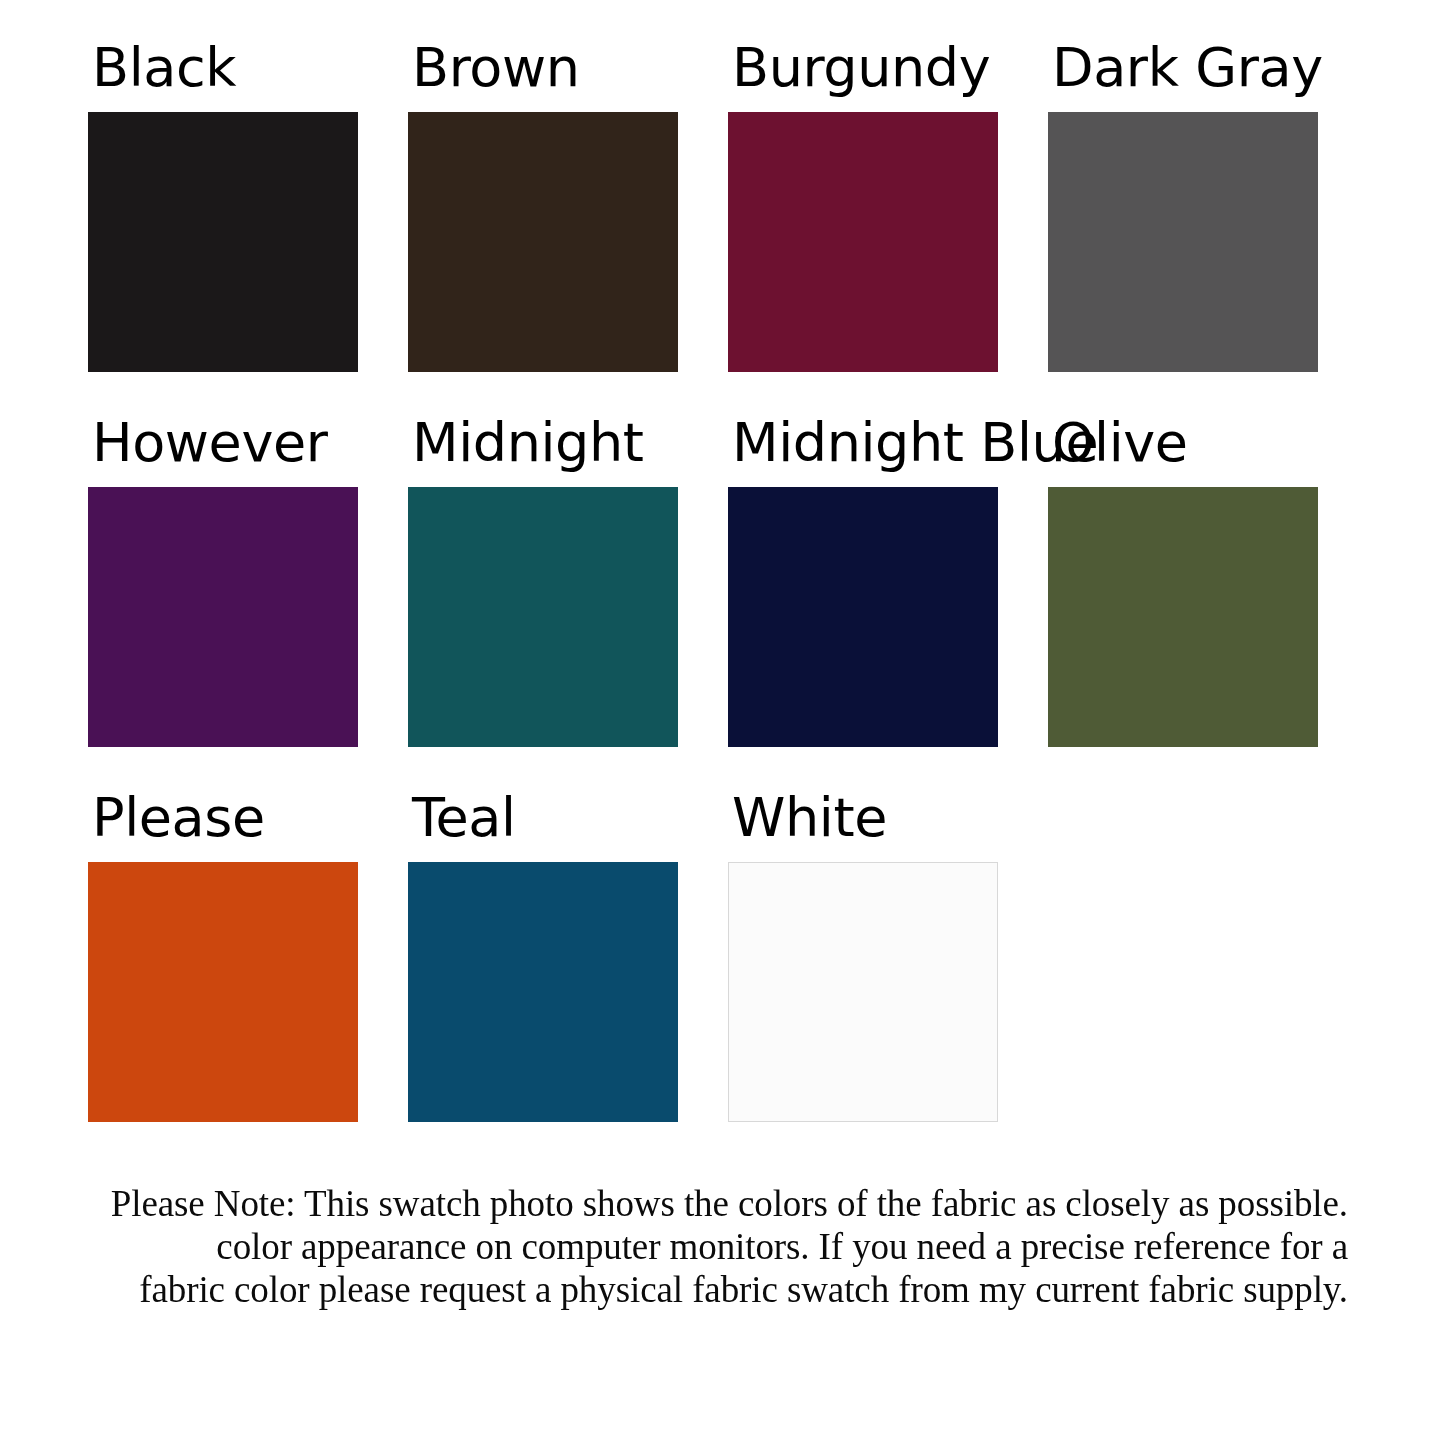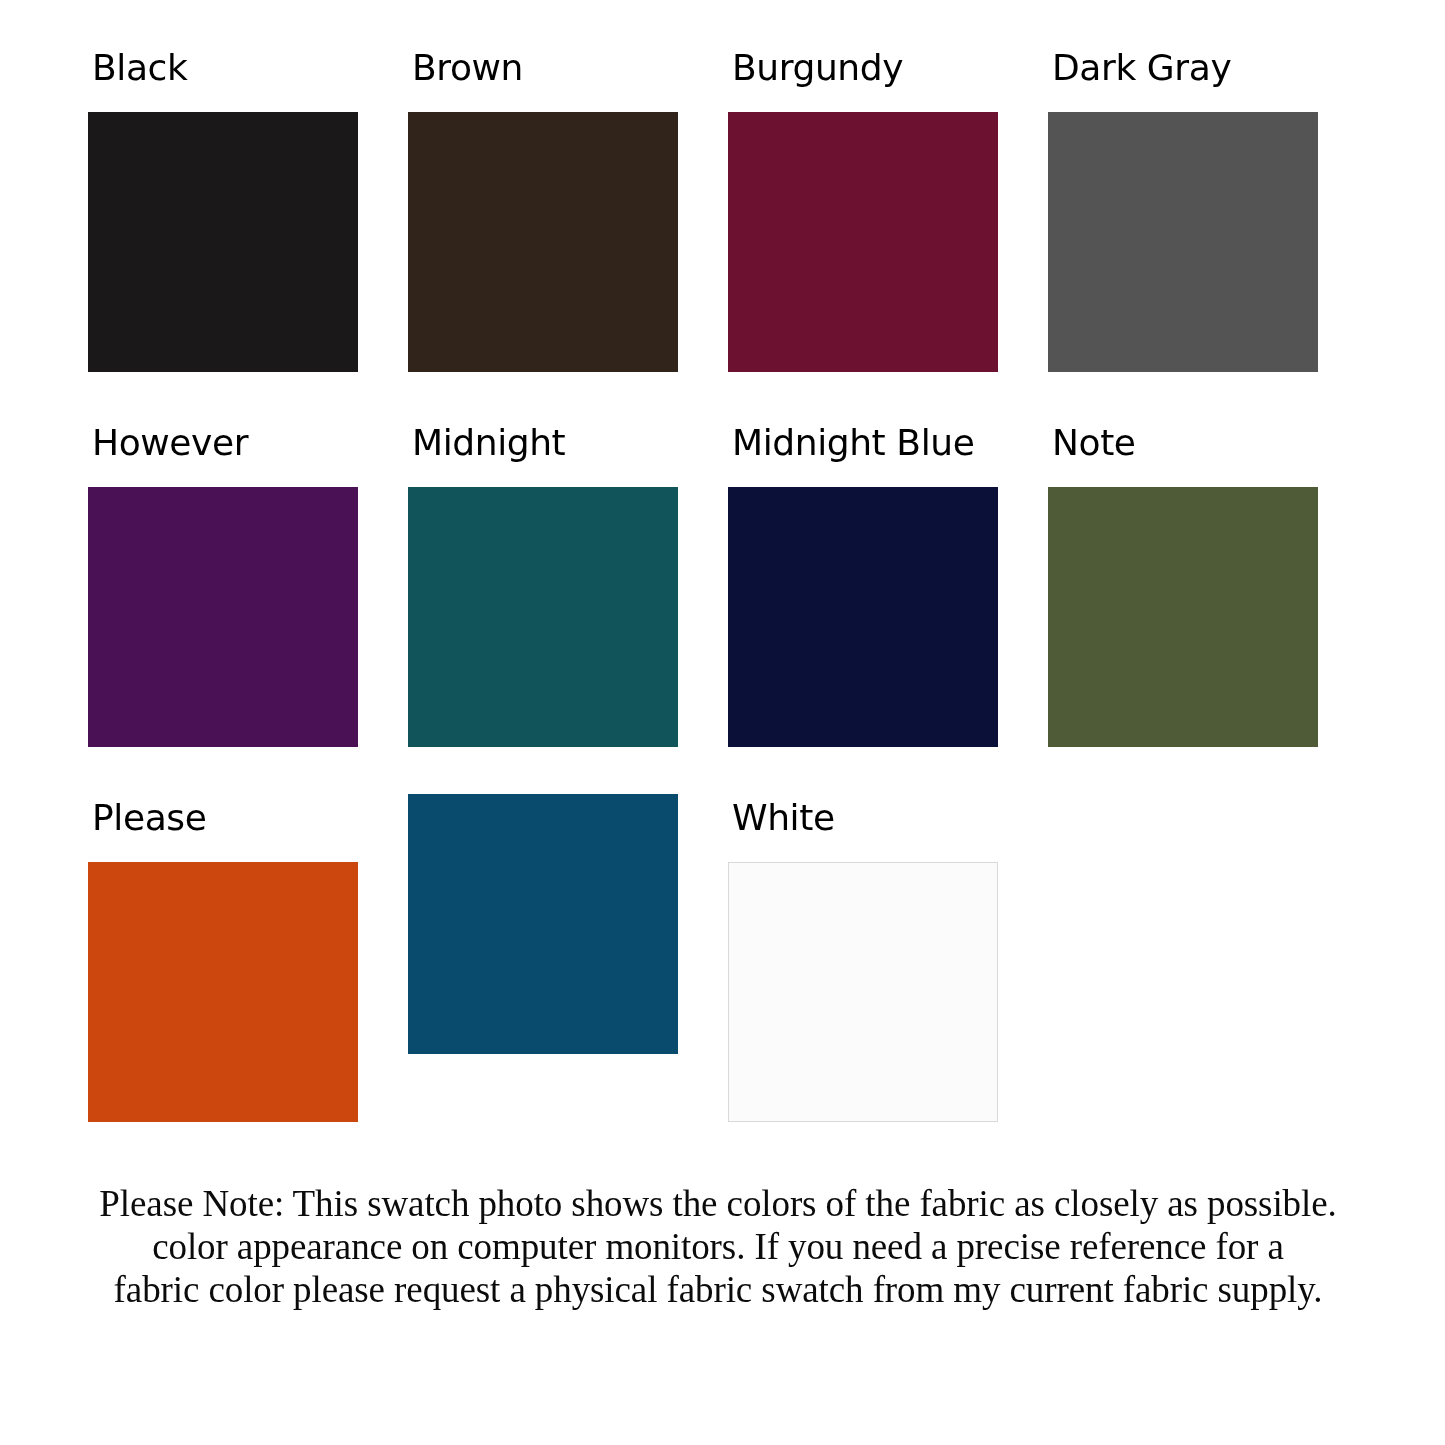--- a/index.html
+++ b/index.html
@@ -36,21 +36,21 @@
   }
 
   .swatch-cell {
     position: relative;
     width: 320px;
   }
 
   .swatch-label {
     display: block;
     font-family: "DejaVu Sans", "Liberation Sans", sans-serif;
-    font-size: 36px;
+    font-size: 54px;
     font-weight: 400;
     line-height: 48px;
     color: #000000;
     letter-spacing: -0.4px;
     white-space: nowrap;
     margin: 0 0 16px 4px;
     height: 52px;
   }
 
   .swatch-chip {
@@ -66,21 +66,21 @@
 
   .note {
     position: absolute;
     left: 88px;
     top: 1182px;
     width: 1260px;
     font-family: "Liberation Serif", "DejaVu Serif", serif;
     font-size: 37px;
     line-height: 43px;
     color: #0b0b0b;
-    text-align: center;
+    text-align: right;
     letter-spacing: -0.1px;
   }
   .note p { margin: 0; }
 </style>
 </head>
 <body>
 
 <div class="sheet">
 
   <div class="swatch-grid">
@@ -106,28 +106,29 @@
       </div>
       <div class="swatch-cell">
         <span class="swatch-label">Midnight</span>
         <span class="swatch-chip" style="background: rgb(17, 85, 90);"></span>
       </div>
       <div class="swatch-cell">
         <span class="swatch-label">Midnight Blue</span>
         <span class="swatch-chip" style="background: rgb(10, 16, 56);"></span>
       </div>
       <div class="swatch-cell">
-        <span class="swatch-label">Note</span>
+        <span class="swatch-label">Olive</span>
         <span class="swatch-chip" style="background: rgb(79, 91, 54);"></span>
       </div>
       <div class="swatch-cell">
         <span class="swatch-label">Please</span>
         <span class="swatch-chip" style="background: rgb(204, 71, 14);"></span>
       </div>
       <div class="swatch-cell">
+        <span class="swatch-label">Teal</span>
         <span class="swatch-chip" style="background: rgb(9, 75, 109);"></span>
       </div>
       <div class="swatch-cell">
         <span class="swatch-label">White</span>
         <span class="swatch-chip bordered" style="background: rgb(251, 251, 251);"></span>
       </div>
     </div>
 
   <div class="note">
       <p>Please Note: This swatch photo shows the colors of the fabric as closely as possible.</p>

